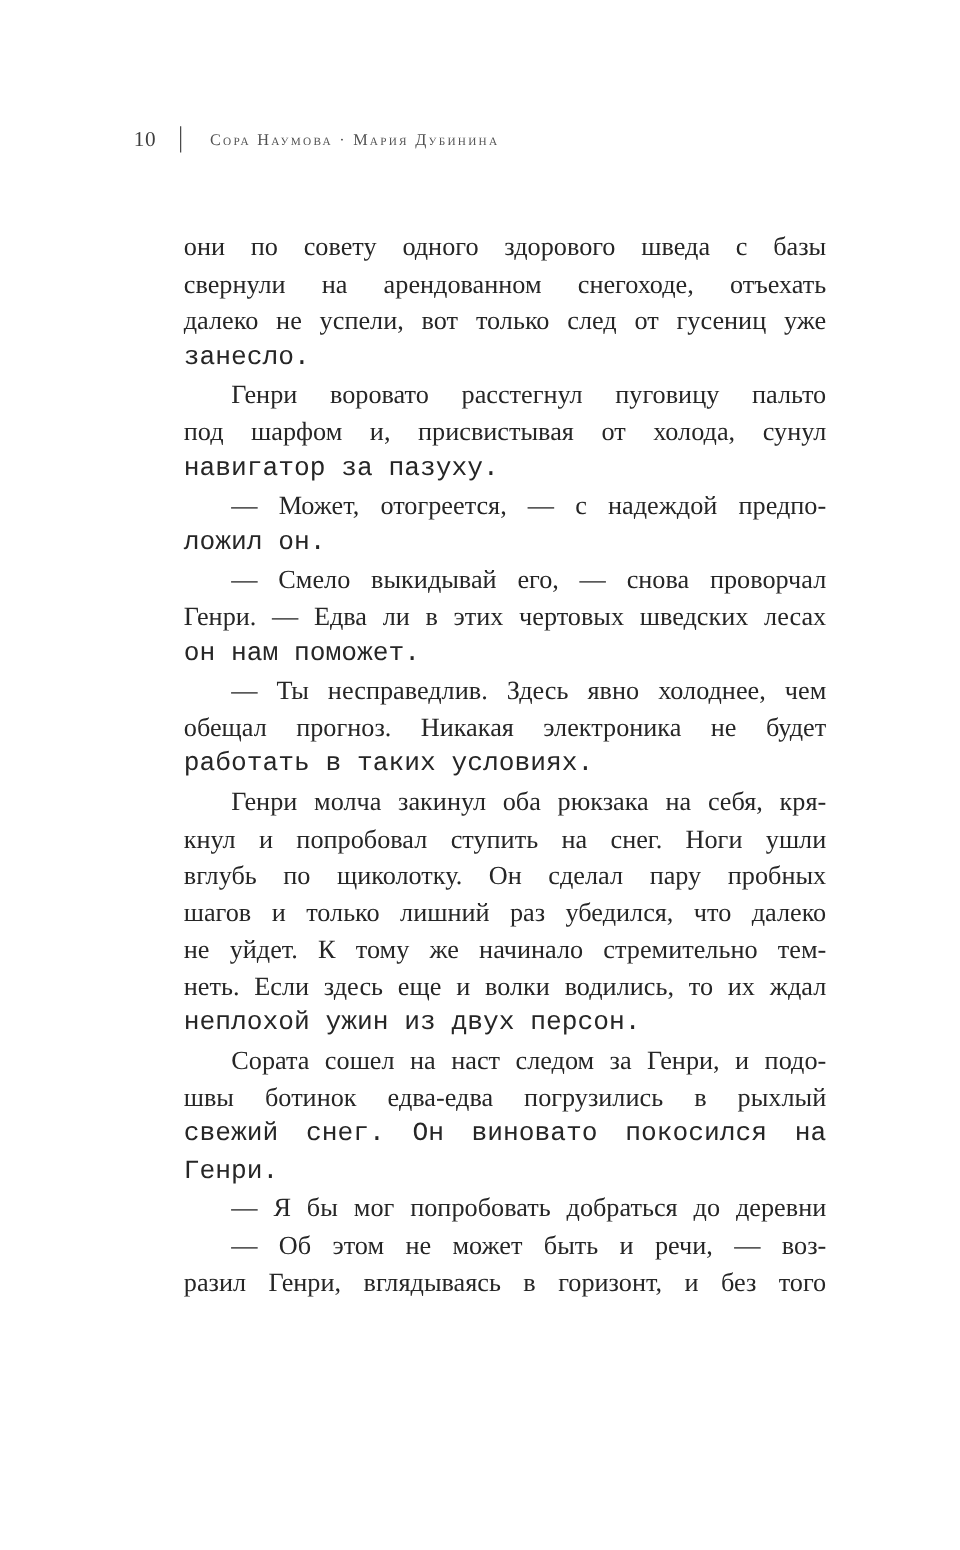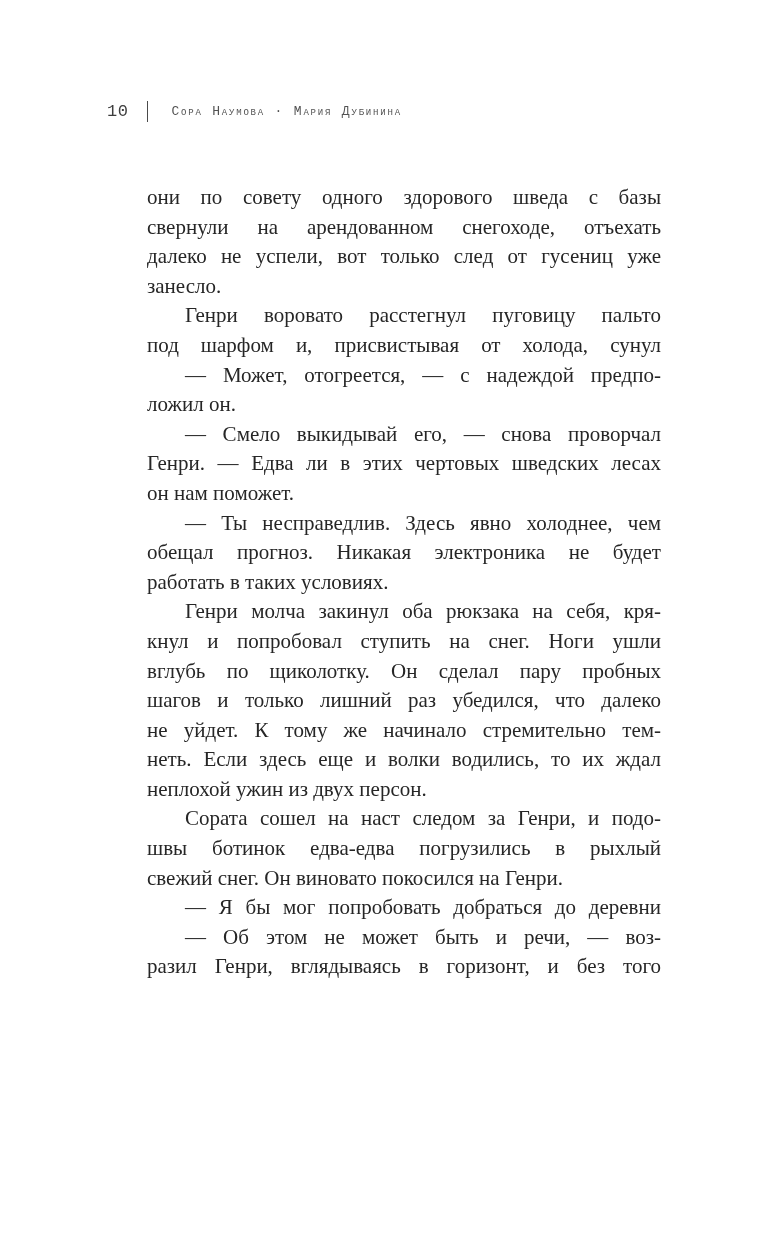--- a/index.html
+++ b/index.html
@@ -9,21 +9,21 @@
     background: #ffffff;
     position: relative;
     overflow: hidden;
   }
   .header {
     position: absolute;
     left: 107px;
     top: 101px;
     display: flex;
     align-items: center;
-    font-family: Liberation Mono, monospace;
+    font-family: Liberation Serif, serif;
     color: #4a4a4a;
   }
   .page-number {
     font-size: 17px;
     letter-spacing: 0.5px;
     color: #3e3e3e;
   }
   .divider {
     width: 1px;
     height: 21px;
@@ -47,39 +47,40 @@
     font-size: 21px;
     line-height: 29.6px;
     color: #262626;
   }
   .line {
     text-align: justify;
     text-align-last: justify;
     text-justify: inter-word;
     white-space: normal;
   }
-  .line.last { text-align-last: left; }
+  .line.last { text-align-last: left; font-family: Liberation Mono, monospace; }
   .line.indent { padding-left: 38px; }
 </style>
 </head>
 <body>
 
 <div class="header">
   <span class="page-number">10</span>
   <span class="divider"></span>
   <span class="running-head">Сора Наумова · Мария Дубинина</span>
 </div>
 
 <div class="text-block">
     <div class="line">они по совету одного здорового шведа с базы</div>
     <div class="line">свернули на арендованном снегоходе, отъехать</div>
     <div class="line">далеко не успели, вот только след от гусениц уже</div>
     <div class="line last">занесло.</div>
     <div class="line indent">Генри воровато расстегнул пуговицу пальто</div>
     <div class="line">под шарфом и, присвистывая от холода, сунул</div>
+    <div class="line last">навигатор за пазуху.</div>
     <div class="line indent">— Может, отогреется, — с надеждой предпо-</div>
     <div class="line last">ложил он.</div>
     <div class="line indent">— Смело выкидывай его, — снова проворчал</div>
     <div class="line">Генри. — Едва ли в этих чертовых шведских лесах</div>
     <div class="line last">он нам поможет.</div>
     <div class="line indent">— Ты несправедлив. Здесь явно холоднее, чем</div>
     <div class="line">обещал прогноз. Никакая электроника не будет</div>
     <div class="line last">работать в таких условиях.</div>
     <div class="line indent">Генри молча закинул оба рюкзака на себя, кря-</div>
     <div class="line">кнул и попробовал ступить на снег. Ноги ушли</div>

